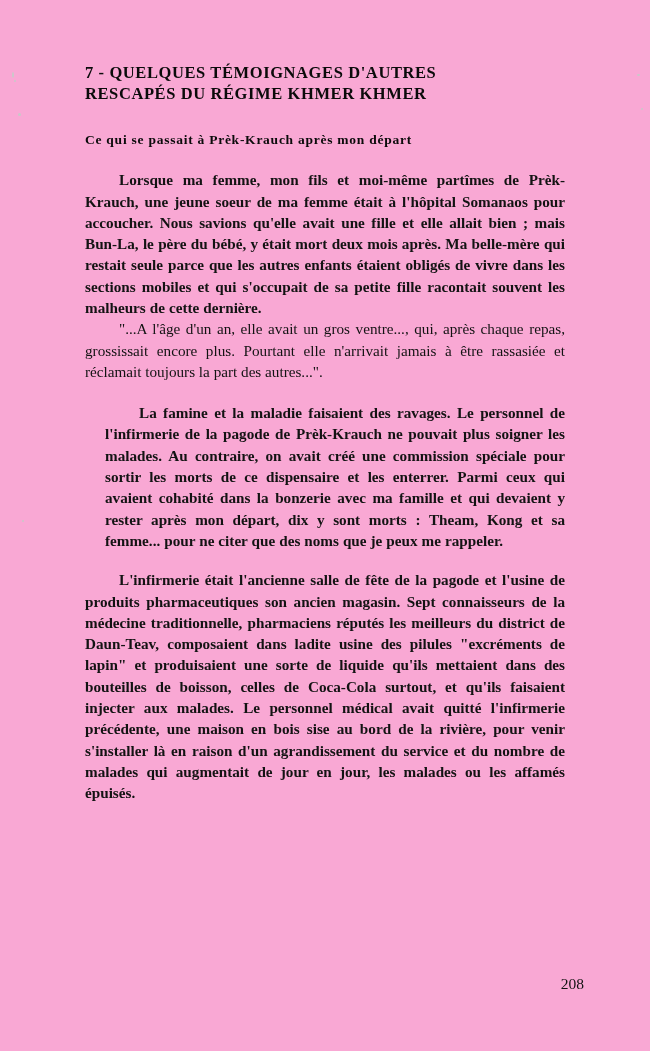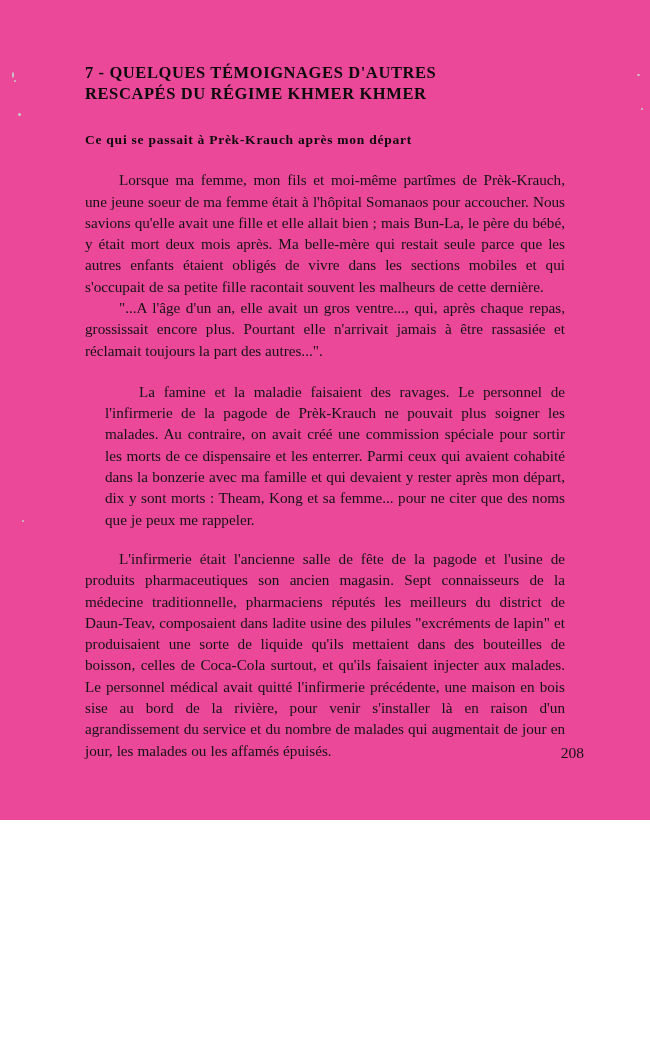--- a/index.html
+++ b/index.html
@@ -4,23 +4,23 @@
 <title>Scanned book page</title>
 <style>
   html, body {
     margin: 0;
     padding: 0;
     background: #ffffff;
   }
   .page {
     position: relative;
     width: 650px;
-    height: 820px;
+    height: 1051px;
     margin: 0 auto;
-    background: #ec4899;
+    background: #f9a8d4;
     overflow: hidden;
     font-family: "Liberation Serif", "DejaVu Serif", serif;
     color: #111111;
     -webkit-font-smoothing: none;
   }
 
   
   .content {
     position: absolute;
     left: 85px;
@@ -49,20 +49,21 @@
 
   p.body-par {
     font-size: 15.2px;
     line-height: 21.3px;
     text-align: justify;
     text-justify: inter-word;
     margin: 0;
     text-indent: 34px;
     color: #131313;
     word-spacing: 0.2px;
+    font-weight: bold;
   }
   p.gap-lg { margin-top: 21px; }
   p.gap-md { margin-top: 20px; margin-left: 20px; }
   p.gap-sm { margin-top: 18px; }
 
   p.quote-par {
     font-size: 15.2px;
     line-height: 21.3px;
     text-align: justify;
     margin: 0;

